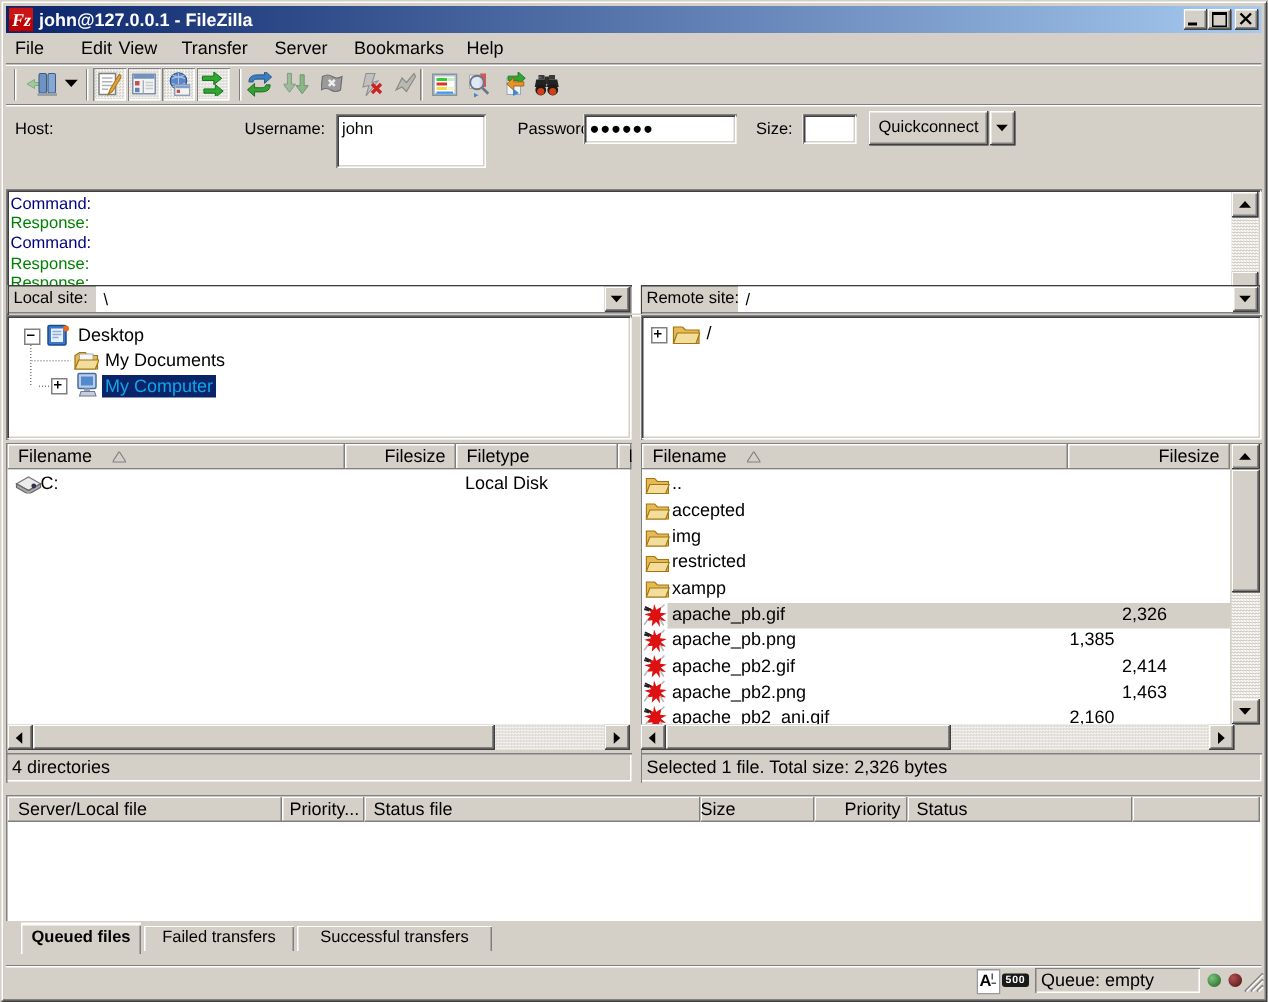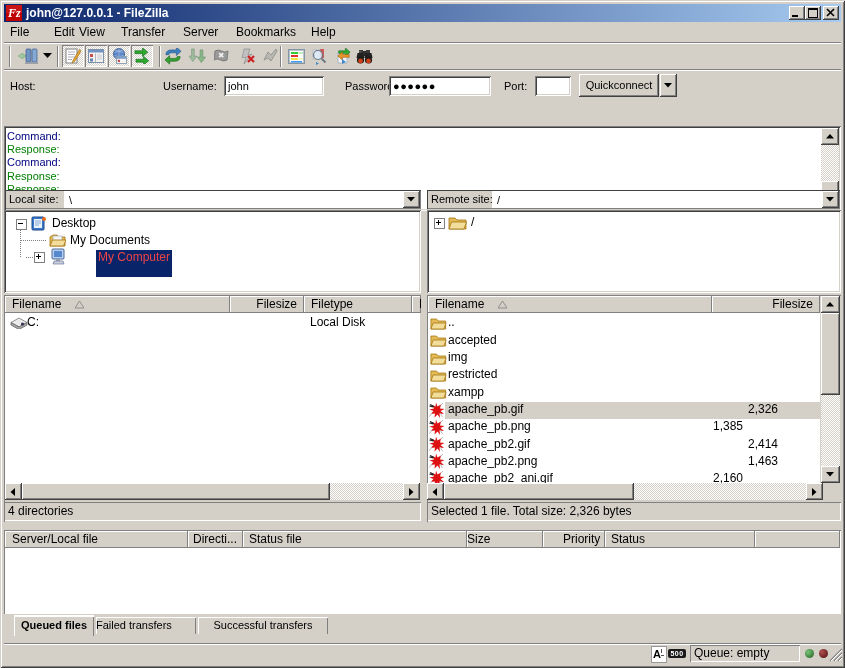--- a/index.html
+++ b/index.html
@@ -172,28 +172,28 @@
       <circle cx="5.5" cy="13" r="2.4" fill="#d04018"></circle>
       <circle cx="13.5" cy="13" r="2.4" fill="#d04018"></circle>
       <path d="M4 3 l2 1" stroke="#777" stroke-width="0.8"></path>
     </svg>
   </div>
   <div class="abs groove" style="left:4px;top:69px;width:837px;height:2px;"></div>
 
   <div id="qc" class="abs" style="left:4px;top:71px;width:837px;height:30px;">
     <div class="abs" style="left:6px;top:6px;height:18px;line-height:18px;">Host:</div>
     <div class="abs" style="left:159px;top:6px;height:18px;line-height:18px;">Username:</div>
-    <div class="abs s3dthin" style="left:220px;top:5px;width:100px;height:20px;background:#fff;box-shadow:inset 1px 1px 0 #808080, inset -1px -1px 0 #fff, inset 2px 2px 0 #404040, inset -2px -2px 0 #d4d0c8;">
+    <div class="abs s3dthin" style="left:220px;top:5px;width:100px;height:36px;background:#fff;box-shadow:inset 1px 1px 0 #808080, inset -1px -1px 0 #fff, inset 2px 2px 0 #404040, inset -2px -2px 0 #d4d0c8;">
       <div class="abs" style="left:4px;top:3px;height:14px;line-height:14px;">john</div>
       </div>
     <div class="abs" style="left:341px;top:6px;height:18px;line-height:18px;">Password:</div>
     <div class="abs s3dthin" style="left:385px;top:5px;width:102px;height:20px;background:#fff;box-shadow:inset 1px 1px 0 #808080, inset -1px -1px 0 #fff, inset 2px 2px 0 #404040, inset -2px -2px 0 #d4d0c8;">
       <div class="abs" style="left:4px;top:1px;height:18px;line-height:18px;font-size:11px;letter-spacing:0.5px;">●●●●●●</div>
       </div>
-    <div class="abs" style="left:500px;top:6px;height:18px;line-height:18px;">Port:</div>
+    <div class="abs" style="left:500px;top:6px;height:18px;line-height:18px;">Size:</div>
     <div class="abs s3dthin" style="left:531px;top:5px;width:36px;height:20px;background:#fff;box-shadow:inset 1px 1px 0 #808080, inset -1px -1px 0 #fff, inset 2px 2px 0 #404040, inset -2px -2px 0 #d4d0c8;"></div>
     <div class="abs r3d" style="left:575px;top:3px;width:80px;height:23px;text-align:center;line-height:23px;">Quickconnect</div>
     <div class="abs r3d" style="left:656px;top:3px;width:17px;height:23px;">
       <svg class="abs" style="left:4px;top:9px;" width="9" height="5">
           <path d="M0 0 h8 l-4 4.5 z" fill="#000"></path>
         </svg>
     </div>
   </div>
 
   <div id="log" class="abs s3d" style="left:4px;top:102px;width:837px;height:85px;margin-top:24px;">
@@ -273,22 +273,22 @@
       <div class="abs" style="left:30px;top:42px;width:9px;height:9px;background:#fff;border:1px solid #808080;">
         <div class="abs" style="left:1px;top:3px;width:5px;height:1px;background:#000;"></div>
         <div class="abs" style="left:3px;top:1px;width:1px;height:5px;background:#000;"></div>
         </div>
       <svg class="abs" style="left:46px;top:38px;" width="17" height="17">
         <rect x="2" y="1" width="12" height="10" rx="1" fill="#b8d0ee" stroke="#4a6a9a"></rect>
         <rect x="4" y="3" width="8" height="6" fill="#5588cc"></rect>
         <rect x="6" y="11" width="4" height="2" fill="#9aa4b4"></rect>
         <path d="M4 13 h9 l1 3 h-11 z" fill="#c8cedd" stroke="#6a7a9a" stroke-width="0.7"></path>
       </svg>
-      <div class="abs" style="left:64px;top:40px;height:27px;line-height:15px;background:#0a246a;color:#ef4444;
-           padding:0 2px;font-size:12px;margin-left:28px;">My Computer</div>
+      <div class="abs" style="left:64px;top:40px;height:15px;line-height:15px;background:#0a246a;color:#0ea5e9;
+           padding:0 2px;font-size:12px;">My Computer</div>
     </div>
 
     <div class="abs s3d" style="left:427px;top:210px;width:414px;height:83px;">
       <div class="abs" style="left:7px;top:8px;width:9px;height:9px;background:#fff;border:1px solid #808080;">
         <div class="abs" style="left:1px;top:3px;width:5px;height:1px;background:#000;"></div>
         <div class="abs" style="left:3px;top:1px;width:1px;height:5px;background:#000;"></div>
         </div>
       <svg class="abs" style="left:21px;top:5px;" width="19" height="15">
         <path d="M1 3 h6 l2 2 h9 v9 h-17 z" fill="#e3ba55" stroke="#a3750f" stroke-width="0.8"></path>
         <path d="M1 14 l2.5 -7 h15 l-2.5 7 z" fill="#f2dd9a" stroke="#a3750f" stroke-width="0.8"></path>
@@ -435,33 +435,33 @@
         </div>
     </div>
     <div class="abs s3dthin" style="left:427px;top:502px;width:414px;height:19px;background:#d4d0c8;">
       <div class="abs" style="left:4px;top:0;height:19px;line-height:19px;font-size:12px;">Selected 1 file. Total size: 2,326 bytes</div>
       </div>
   </div>
 
   <div id="queue" class="abs" style="left:0;top:0;">
     <div class="abs" style="left:4px;top:530px;width:837px;height:84px;box-shadow:inset 1px 1px 0 #808080, inset -1px -1px 0 #fff;background:#fff;"></div>
     <div class="abs hdr" style="left:5px;top:531px;width:183px;height:17px;"><span style="margin-left:7px;">Server/Local file</span></div>
-    <div class="abs hdr" style="left:188px;top:531px;width:55px;height:17px;"><span style="margin-left:5px;">Directi...</span></div>
+    <div class="abs hdr" style="left:188px;top:531px;width:55px;height:17px;"><span style="margin-left:5px;">Priority...</span></div>
     <div class="abs hdr" style="left:243px;top:531px;width:224px;height:17px;"><span style="margin-left:6px;">Status file</span></div>
     <div class="abs hdr" style="left:467px;top:531px;width:76px;height:17px;"><span style="margin-right:7px;">Size</span></div>
     <div class="abs hdr" style="left:543px;top:531px;width:62px;height:17px;"><span style="margin-left:20px;">Priority</span></div>
     <div class="abs hdr" style="left:605px;top:531px;width:150px;height:17px;"><span style="margin-left:6px;">Status</span></div>
     <div class="abs hdr" style="left:755px;top:531px;width:85px;height:17px;"></div>
 
     <div class="abs" style="left:14px;top:615px;width:80px;height:20px;background:#d4d0c8;
          box-shadow:inset 1px 1px 0 #fff, inset -1px 0 0 #808080;border-top:1px solid #fff;
          font-weight:bold;font-size:11px;text-align:center;line-height:19px;">Queued files</div>
     <div class="abs" style="left:96px;top:617px;width:100px;height:17px;background:#d4d0c8;
          box-shadow:inset 1px 1px 0 #fff, inset -1px 0 0 #808080;
-         font-size:11px;line-height:17px;">Failed transfers</div>
+         font-size:11px;text-align:center;line-height:17px;">Failed transfers</div>
     <div class="abs" style="left:198px;top:617px;width:130px;height:17px;background:#d4d0c8;
          box-shadow:inset 1px 1px 0 #fff, inset -1px 0 0 #808080;
          font-size:11px;text-align:center;line-height:17px;">Successful transfers</div>
   </div>
 
   <div id="sbar" class="abs" style="left:0;top:0;">
     <div class="abs groove" style="left:4px;top:643px;width:837px;height:2px;"></div>
 
     <div class="abs" style="left:651px;top:646px;width:14px;height:15px;background:#fff;border:1px solid #9a9a9a;">
       <div class="abs" style="left:1px;top:1px;font-size:11px;font-weight:bold;line-height:12px;">A</div>

